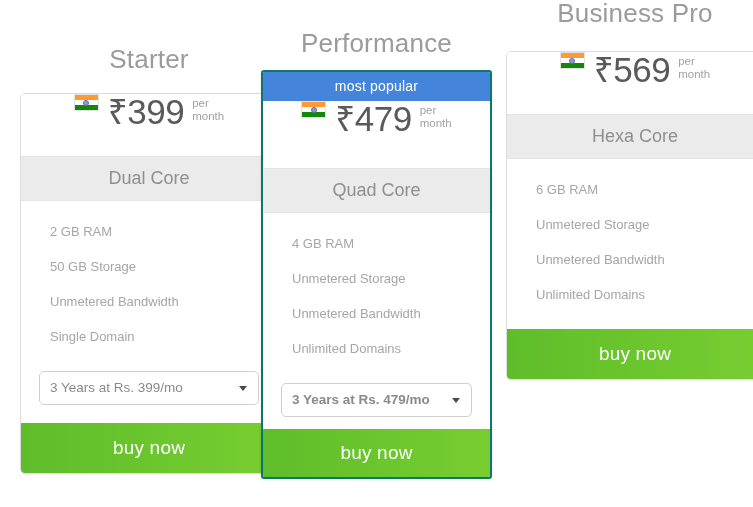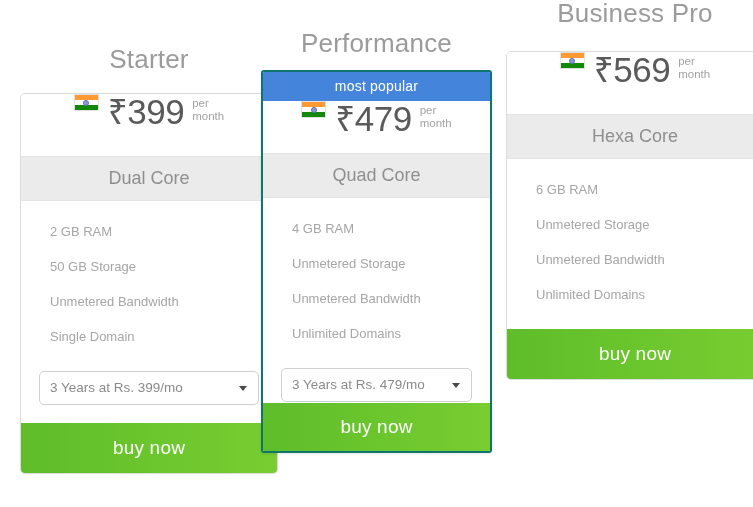--- a/index.html
+++ b/index.html
@@ -74,21 +74,21 @@
   
   .price-row {
     display: flex;
     align-items: flex-start;
     justify-content: center;
     height: 62px;
     background: #ffffff;
     padding: 0 4px;
     box-sizing: border-box;
   }
-  .plan-featured .price-row { height: 52px; }
+  .plan-featured .price-row { height: 67px; }
 
   .flag {
     position: relative;
     width: 25px;
     height: 17px;
     flex: 0 0 auto;
     margin-right: 9px;
     border: 1px solid #e2e2e2;
     box-sizing: border-box;
     background: #ffffff;
@@ -156,21 +156,21 @@
     color: #a6a6a6;
     line-height: 1;
     padding-bottom: 22px;
     white-space: nowrap;
   }
 
   
   .select-wrap {
     padding: 0 18px 18px;
   }
-  .plan-featured .select-wrap { padding-bottom: 1px; }
+  .plan-featured .select-wrap { padding-bottom: 12px; font-weight: bold; }
   .term-select {
     position: relative;
     width: 100%;
     box-sizing: border-box;
     border: 1px solid #cfcfcf;
     border-radius: 5px;
     background: #ffffff;
     font-size: 13.5px;
     color: #8a8a8a;
     padding: 9px 26px 9px 10px;

